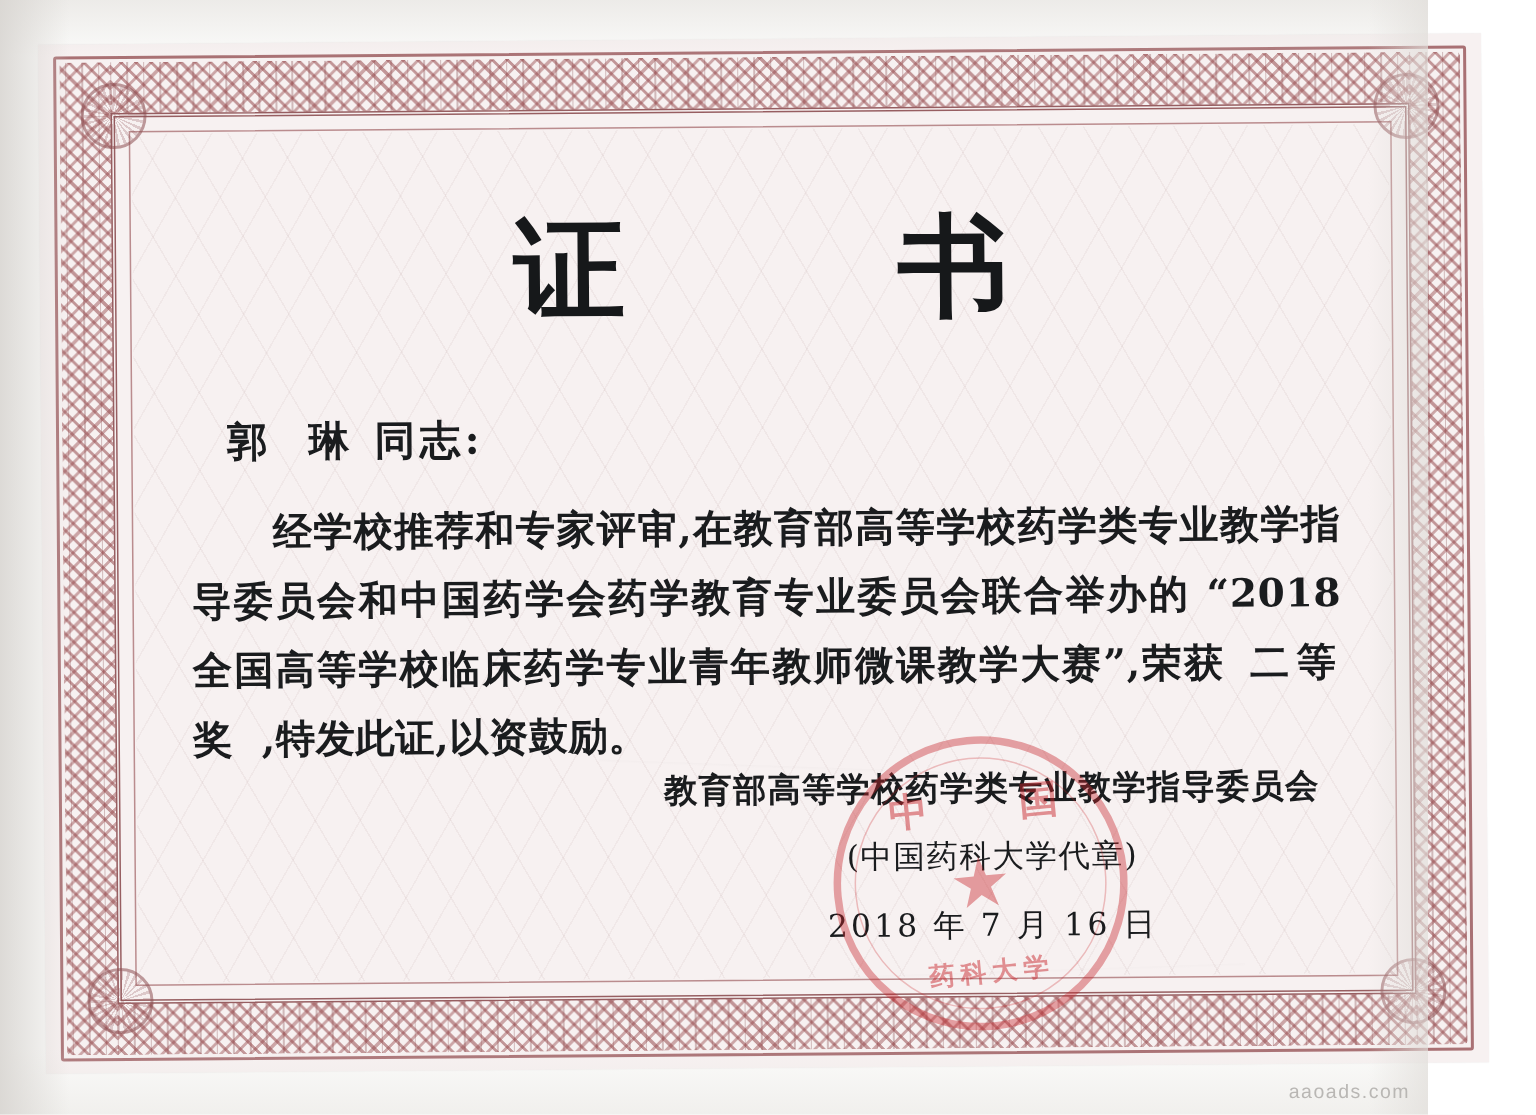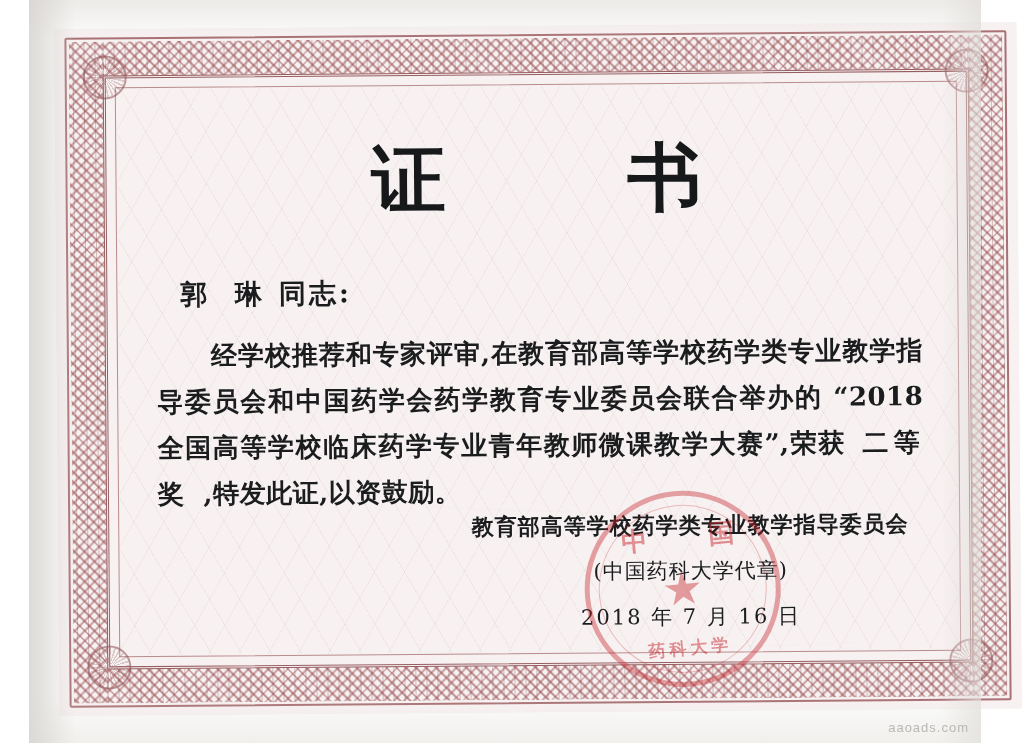--- a/index.html
+++ b/index.html
@@ -14,21 +14,20 @@
     overflow: hidden;
   }
 
   
   #scan-page {
     position: absolute;
     left: 0; top: 0;
     width: 952px;
     height: 743px;
     background: #fbfbfa;
-    margin-left: 29px;
   }
 
   
   #scan-shading {
     position: absolute;
     inset: 0;
     background:
       linear-gradient(to right, rgba(215,212,208,0.85) 0px, rgba(255,255,255,0) 46px),
       linear-gradient(to left, rgba(225,222,218,0.7) 0px, rgba(255,255,255,0) 40px),
       linear-gradient(to bottom, rgba(225,222,218,0.55) 0px, rgba(255,255,255,0) 38px),

